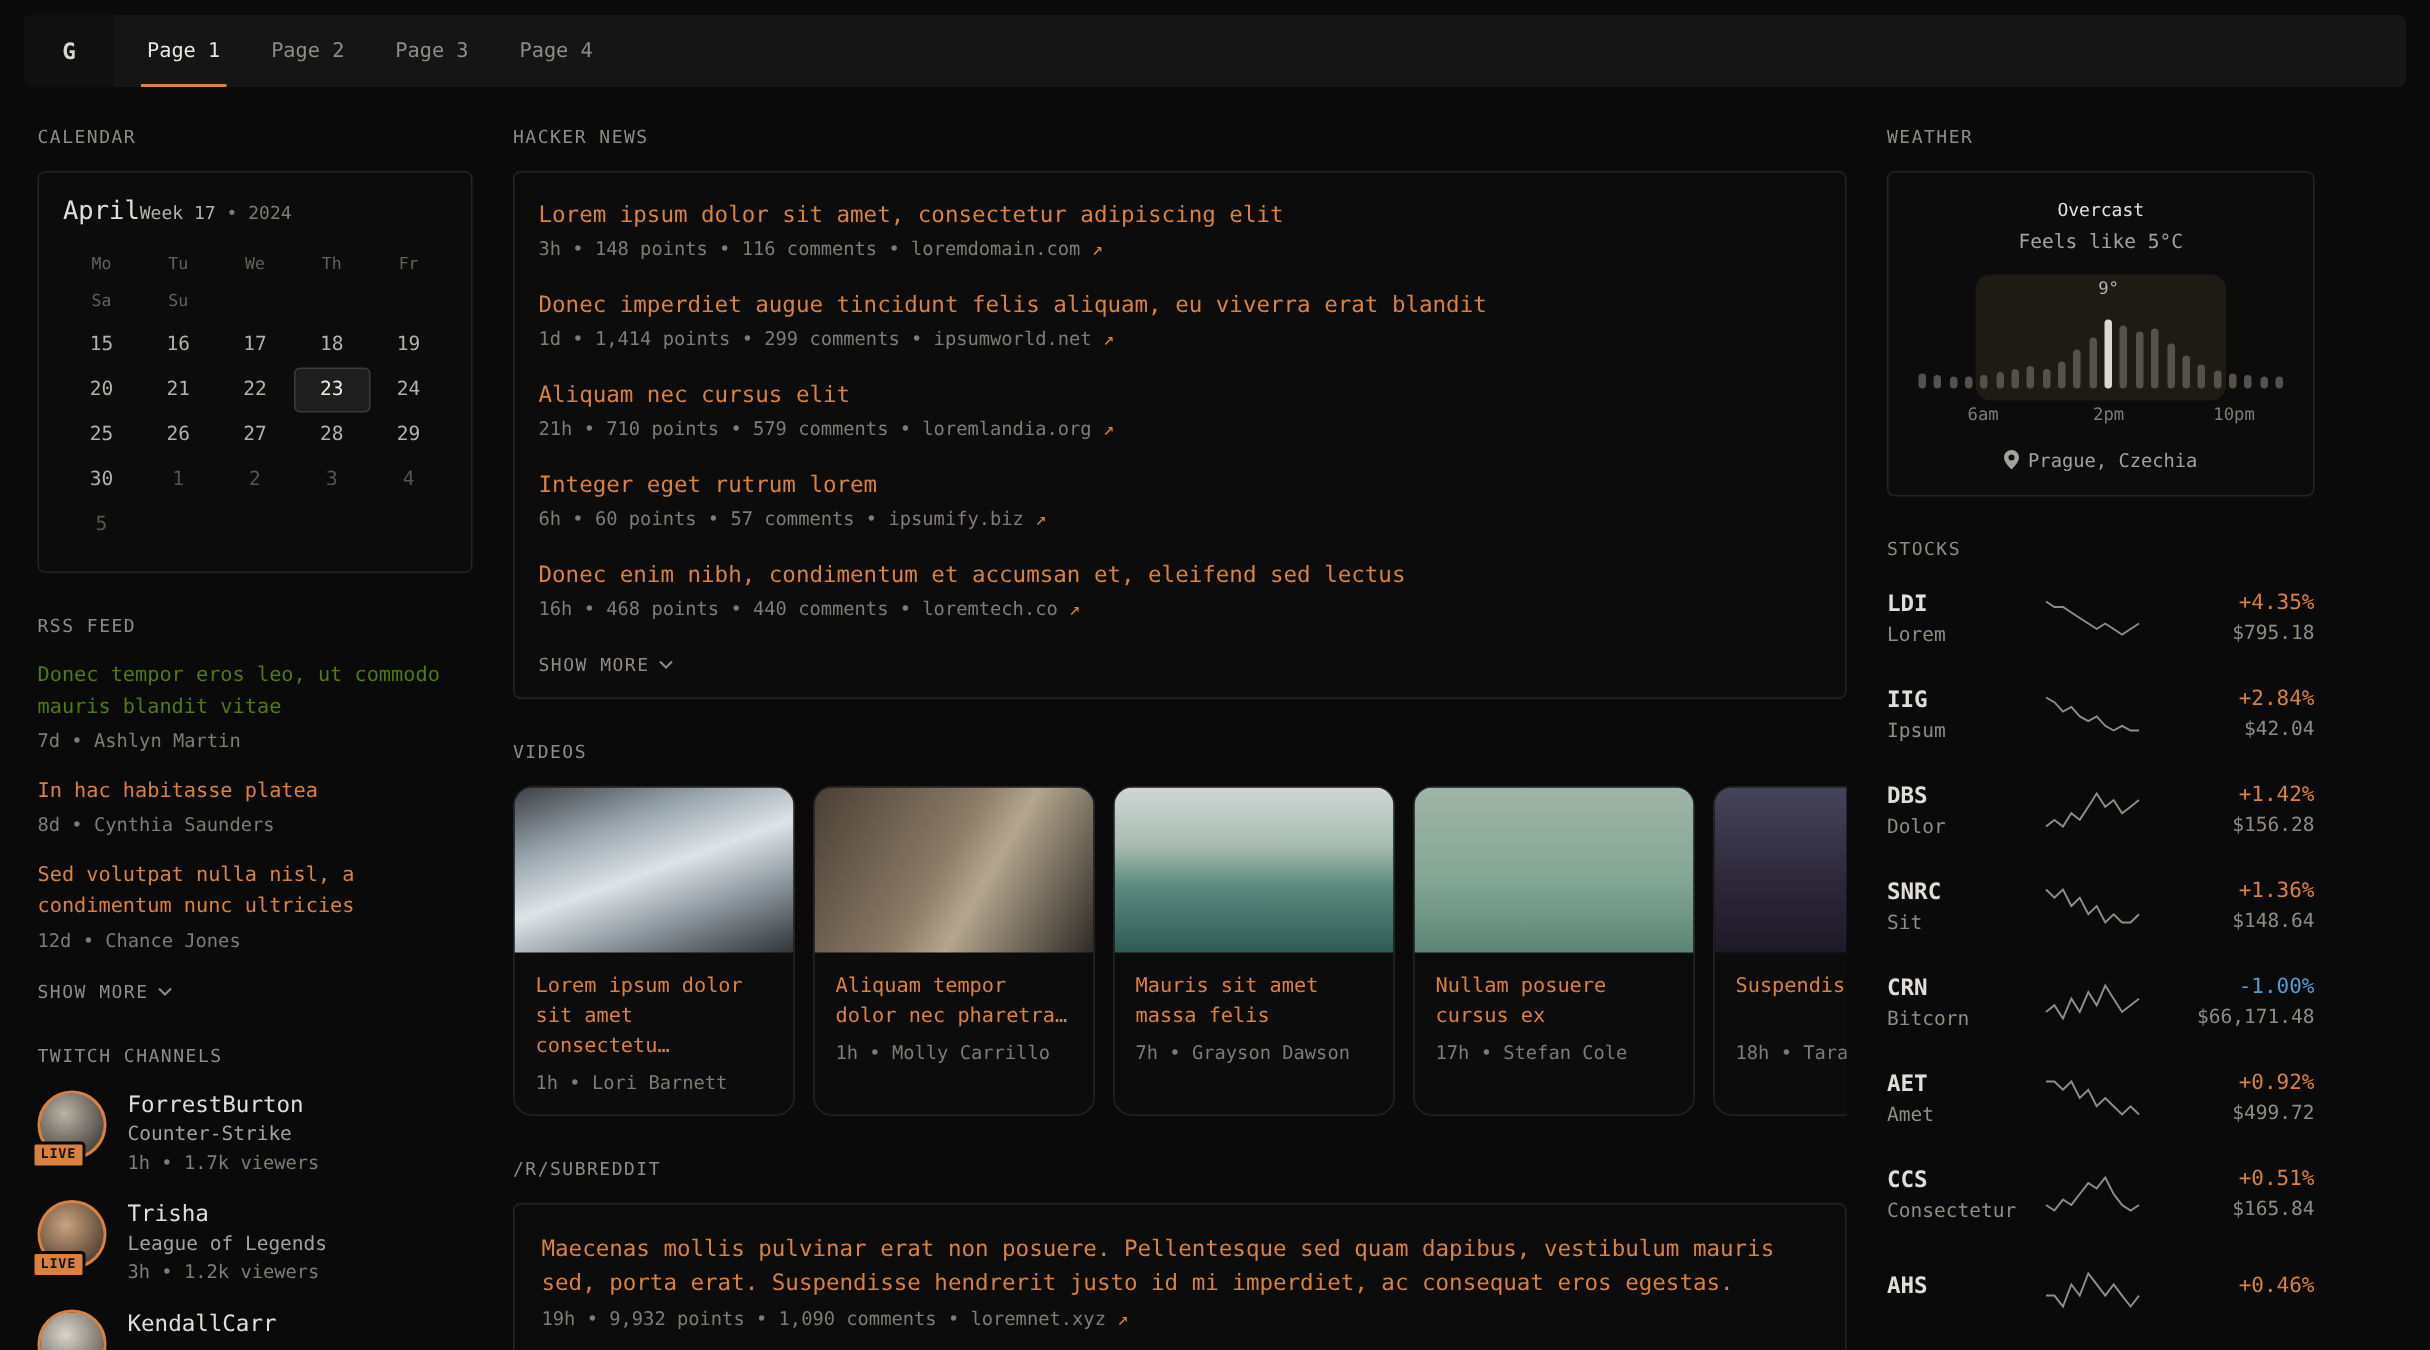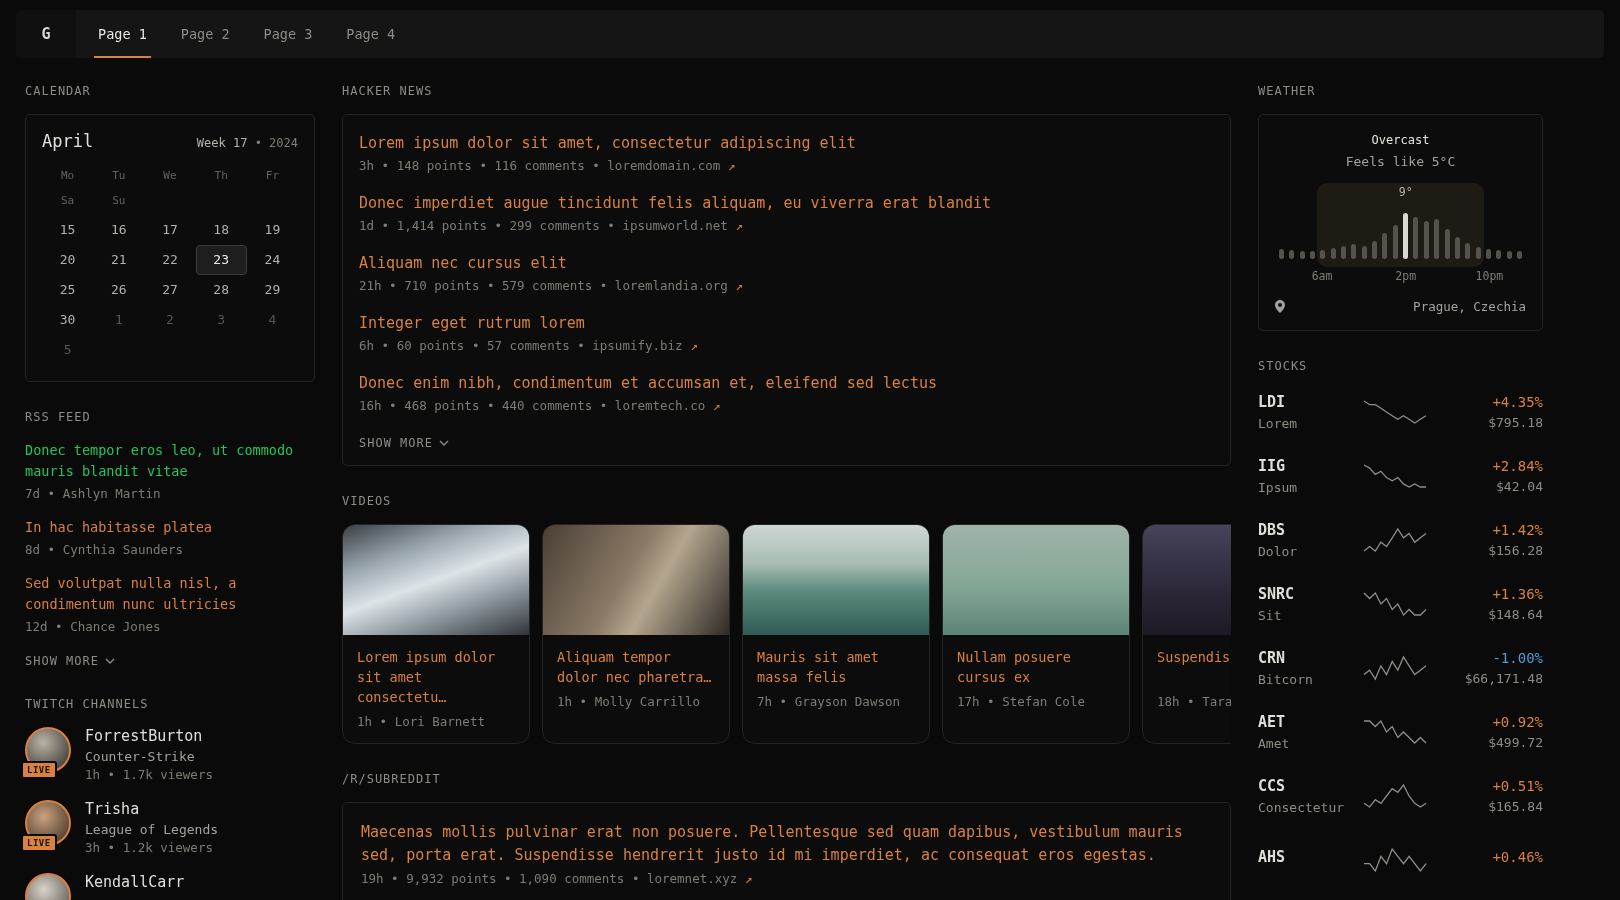--- a/index.html
+++ b/index.html
@@ -19,34 +19,34 @@
   .tab.active { color:#e8e6e1; border-bottom-color:#d9823f; }
 
   
   .content { display:grid; grid-template-columns:290px 889px 285px; gap:27px;
     padding:26px 0 0 25px; align-items:start; }
   .widget { margin-bottom:28px; }
   .widget-title { color:#8e8c85; font-size:12px; letter-spacing:1px; margin-bottom:16px; }
   .card { border:1px solid #242424; border-radius:5px; background:#0c0c0c; padding:16px; }
 
   
-  .cal-head { display:flex; align-items:baseline; justify-content:space-between; margin-bottom:14px; }
+  .cal-head { display:flex; align-items:baseline; margin-bottom:14px; }
   .cal-month { font-size:17px; color:#e0ded9; }
   .cal-week { font-size:12px; color:#b5b3ad; }
   .cal-week .dim-part { color:#7e7c75; }
   .cal-weekdays, .cal-grid { display:grid; grid-template-columns:repeat(5,1fr); }
   .cal-wd { text-align:center; font-size:11px; color:#64625c; padding:4px 0 8px; }
   .cal-day { text-align:center; font-size:13px; color:#b3b1ab; height:30px; line-height:30px; border-radius:4px; }
   .cal-day.today { background:#1e1e1e; border:1px solid #3c3c3c; line-height:28px; color:#efede8; }
   .cal-day.dim { color:#57554f; }
 
   
   .feed-item { margin-bottom:16px; }
   .feed-title { display:block; color:#d9823f; font-size:13.5px; line-height:21px; }
-  .feed-title.muted { color:#22c55e; }
+  .feed-title.muted { color:#4d7c0f; }
   .feed-meta { color:#7e7c75; font-size:12.5px; margin-top:4px; }
   .feed-meta .arrow { color:#d9823f; }
   .show-more { display:inline-flex; align-items:center; gap:6px; color:#8e8c85; font-size:12px; letter-spacing:1px; margin-top:4px; }
   .chev svg { display:block; }
 
   
   .channel { display:flex; gap:14px; margin-bottom:18px; align-items:flex-start; }
   .avatar-wrap { position:relative; width:46px; flex:0 0 46px; }
   .avatar { width:46px; height:46px; border-radius:50%; border:2px solid #d9823f; }
   .av-0 { background:radial-gradient(circle at 38% 32%, #b9b2a6, #4e4a44 75%); }
@@ -87,21 +87,21 @@
   .weather-feels { color:#a4a29c; font-size:13px; margin-top:7px; }
   .weather-chart { position:relative; height:84px; margin-top:14px; }
   .daylight { position:absolute; top:0; bottom:0; background:#1e1b14; border-radius:10px; }
   .wbars { position:absolute; left:4px; right:4px; bottom:8px; height:52px;
     display:flex; justify-content:space-between; align-items:flex-end; }
   .wbar { width:5px; border-radius:2.5px; background:#55524b; }
   .wbar.current { background:#dbd9d4; }
   .temp-label { position:absolute; top:2px; transform:translateX(-50%); color:#b5b3ad; font-size:11.5px; }
   .weather-times { position:relative; height:14px; margin-top:2px; }
   .wtime { position:absolute; transform:translateX(-50%); color:#7e7c75; font-size:11.5px; }
-  .weather-loc { margin-top:16px; display:flex; align-items:center; justify-content:space-between; gap:6px;
+  .weather-loc { margin-top:16px; display:flex; align-items:center; justify-content:center; gap:6px;
     color:#a4a29c; font-size:12.5px; }
   .pin svg { display:block; }
 
   
   .stock-row { display:flex; align-items:center; margin-bottom:19px; min-height:45px; }
   .stock-id { width:104px; }
   .stock-ticker { color:#e0ded9; font-size:15px; font-weight:700; }
   .stock-name { color:#8e8c85; font-size:13px; margin-top:5px; }
   .stock-spark { width:66px; height:26px; }
   .stock-values { margin-left:auto; text-align:right; }

